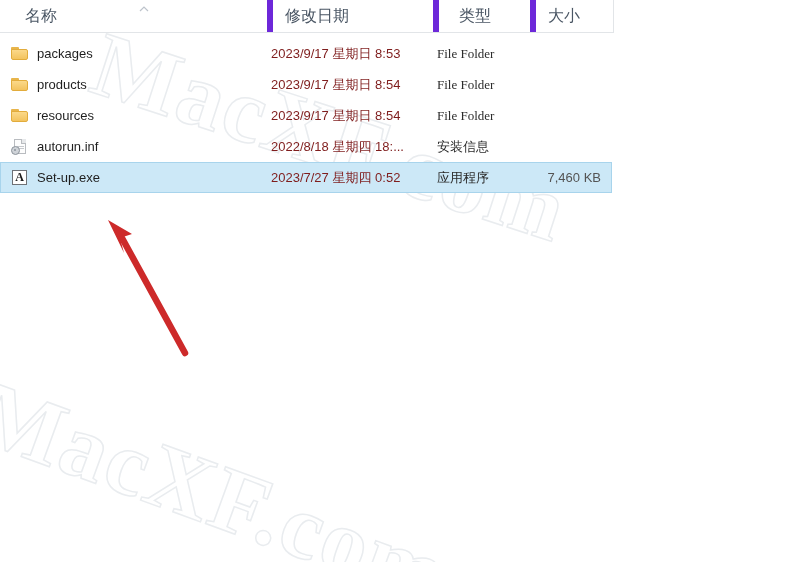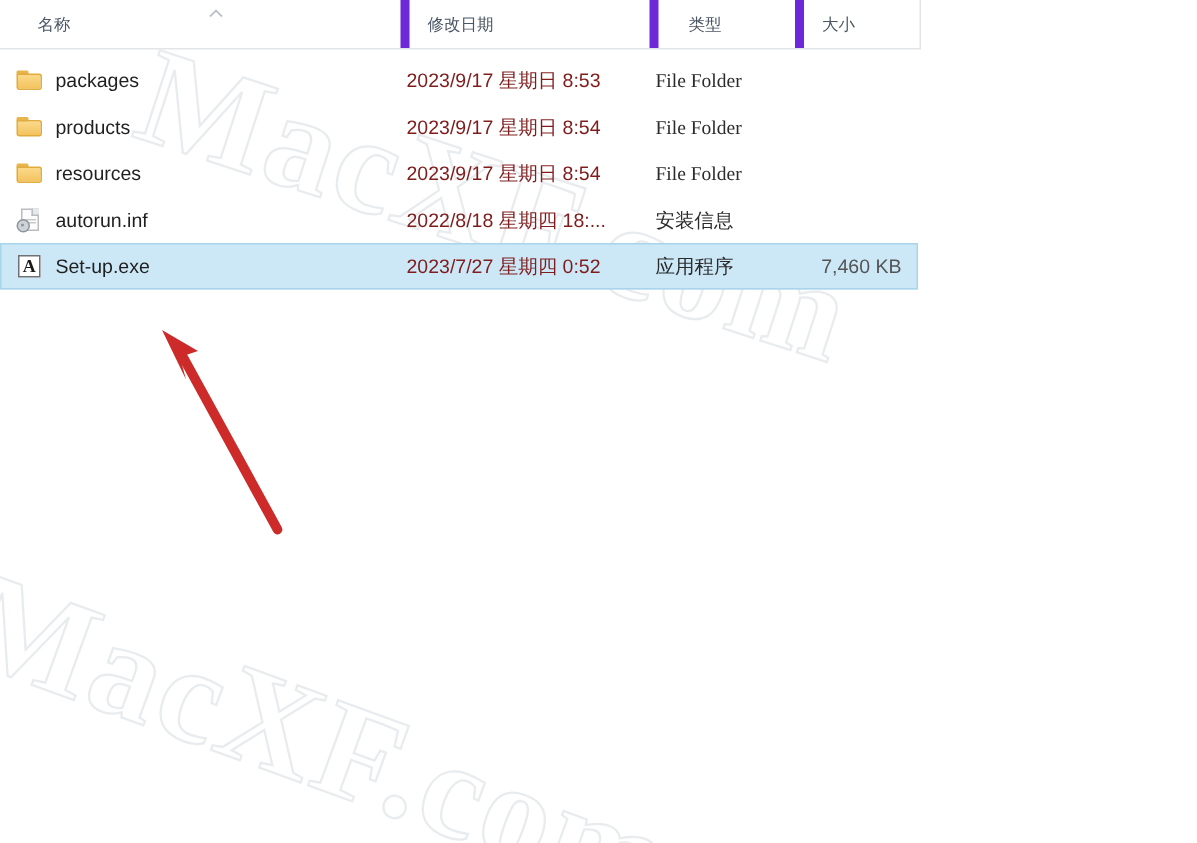--- a/index.html
+++ b/index.html
@@ -65,21 +65,21 @@
     height: 33px;
     border-bottom: 1px solid #e2e5e8;
     box-sizing: border-box;
   }
   .col-cell {
     position: absolute;
     top: 0;
     height: 32px;
     display: flex;
     align-items: center;
-    font-size: 11px;
+    font-size: 16px;
     color: #4a5664;
     box-sizing: border-box;
     white-space: nowrap;
   }
   .col-cell.divider {
     border-left: 6px solid #6d28d9;
   }
   .col-name  { left: 0;     width: 267px; padding-left: 25px; }
   .col-date  { left: 267px; width: 166px; padding-left: 12px; }
   .col-type  { left: 433px; width: 97px;  padding-left: 20px; }

